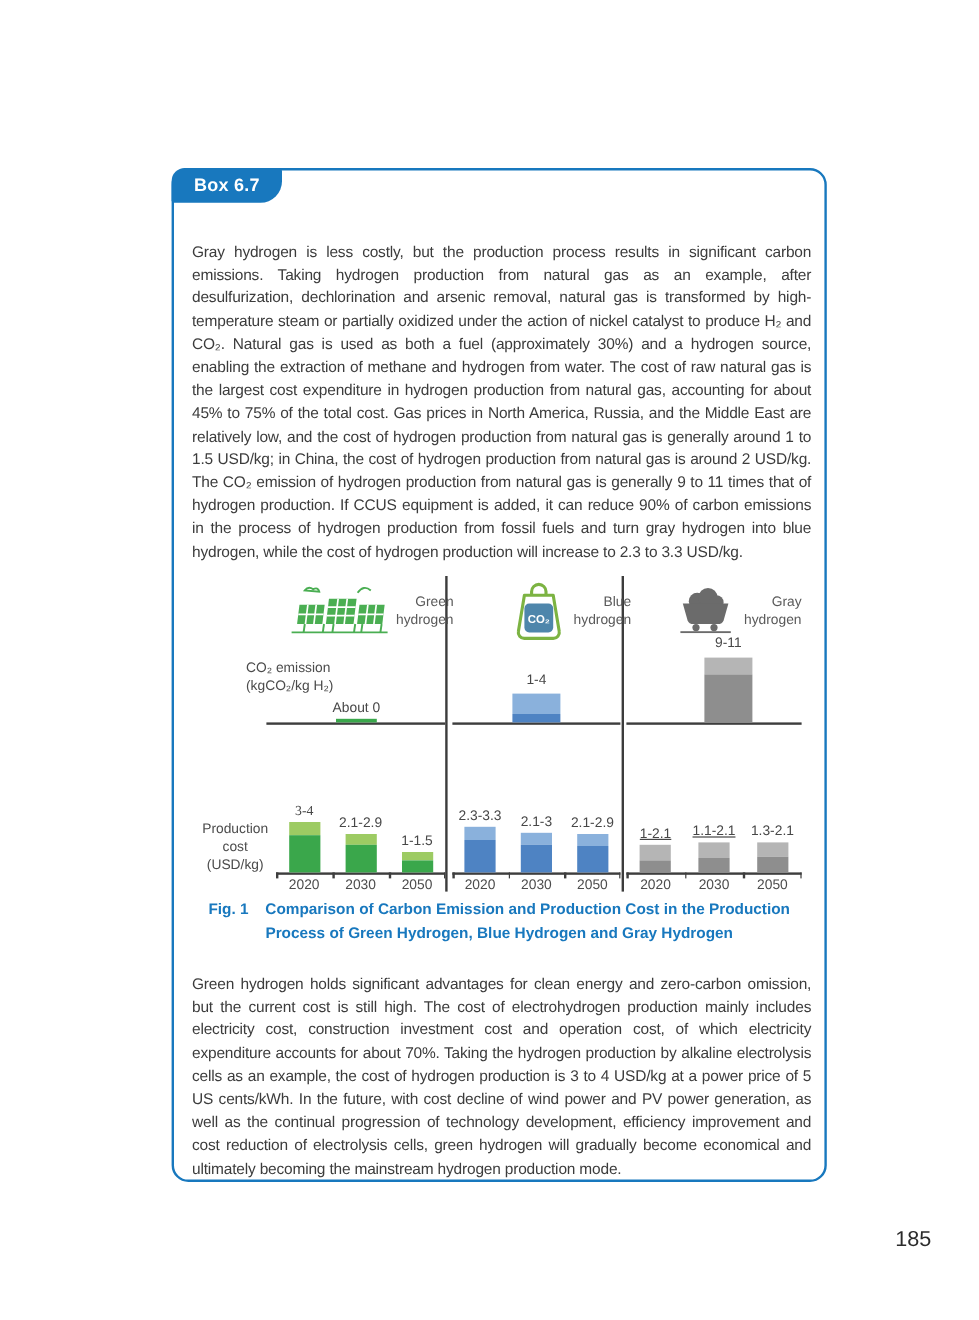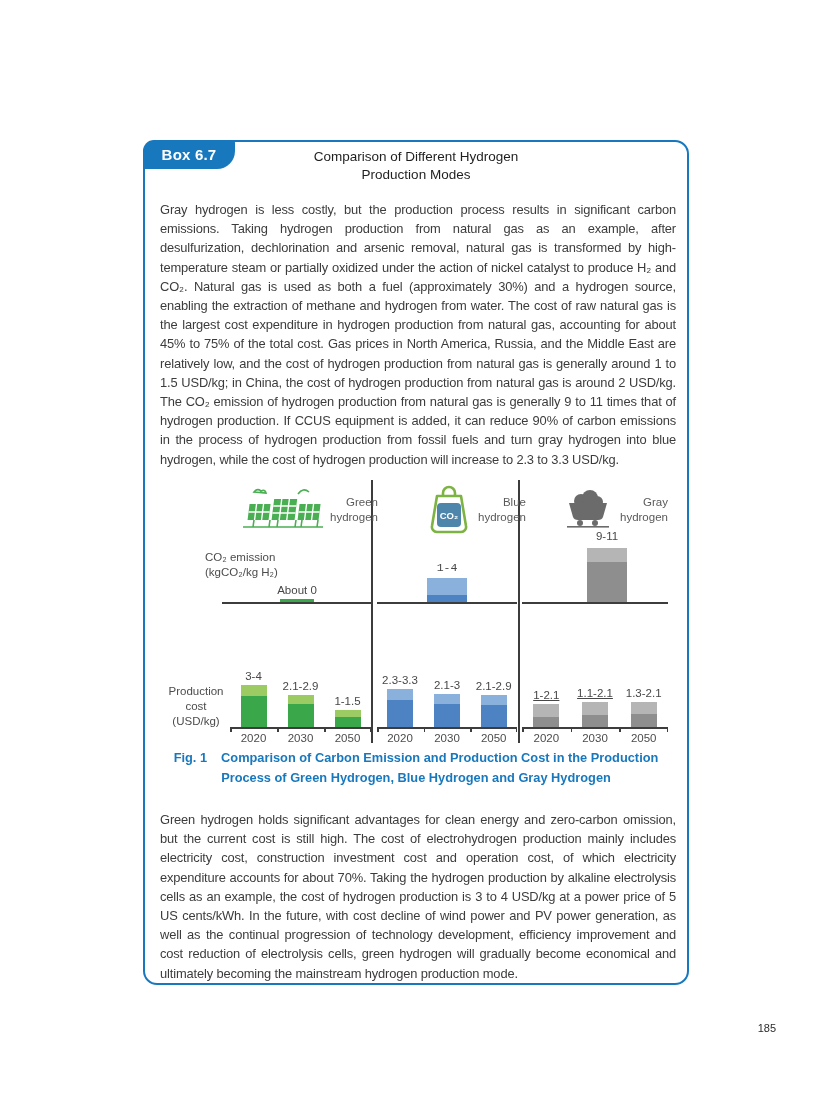--- a/index.html
+++ b/index.html
@@ -39,35 +39,31 @@
   .y-l { background:#b5b5b5; } .y-d { background:#8e8e8e; }
 
   .val { position:absolute; width:80px; text-align:center; font-size:11.5px; color:#474747; }
   .year { position:absolute; width:60px; text-align:center; font-size:11.5px; color:#4c4c4c; top:252px; }
   .tick { position:absolute; top:247px; width:1.5px; height:5px; background:#3d3d3d; }
 
   .caption { position:absolute; top:606px; left:0; width:100%; text-align:center;
     color:#1878be; font-weight:bold; font-size:12.8px; line-height:19.5px; }
   .caption .tag { margin-right:14px; }
 
-  .page-number { position:absolute; right:40px; top:1022px; font-size:11px; color:#2b2b2b; }
+  .page-number { position:absolute; right:40px; top:1022px; font-size:18px; color:#2b2b2b; }
 </style>
 </head>
 <body>
 
 <div class="page">
 
   <div class="box">
 
     <div class="box-tab">Box 6.7</div>
 
-    <div class="box-title">
-      <div>Comparison of Different Hydrogen</div>
-      <div>Production Modes</div>
-    </div>
 
     <p class="para p1">Gray hydrogen is less costly, but the production process results in significant carbon emissions. Taking hydrogen production from natural gas as an example, after desulfurization, dechlorination and arsenic removal, natural gas is transformed by high-temperature steam or partially oxidized under the action of nickel catalyst to produce H₂ and CO₂. Natural gas is used as both a fuel (approximately 30%) and a hydrogen source, enabling the extraction of methane and hydrogen from water. The cost of raw natural gas is the largest cost expenditure in hydrogen production from natural gas, accounting for about 45% to 75% of the total cost. Gas prices in North America, Russia, and the Middle East are relatively low, and the cost of hydrogen production from natural gas is generally around 1 to 1.5 USD/kg; in China, the cost of hydrogen production from natural gas is around 2 USD/kg. The CO₂ emission of hydrogen production from natural gas is generally 9 to 11 times that of hydrogen production. If CCUS equipment is added, it can reduce 90% of carbon emissions in the process of hydrogen production from fossil fuels and turn gray hydrogen into blue hydrogen, while the cost of hydrogen production will increase to 2.3 to 3.3 USD/kg.</p>
 
     <div class="figure">
 
       <div class="divider" style="left:211px;"></div>
       <div class="divider" style="left:358px;"></div>
 
       <svg style="position:absolute;left:80px;top:4px;" width="86" height="48" viewBox="0 0 86 48">
         <g stroke="#4aae52" stroke-width="1.6" fill="none">
@@ -138,21 +134,21 @@
 
       <div class="baseline" style="left:62px;top:122px;width:149px;"></div>
       <div class="baseline" style="left:217px;top:122px;width:140px;"></div>
       <div class="baseline" style="left:362px;top:122px;width:146px;"></div>
 
       <div class="val" style="left:97px;top:104px;">About 0</div>
       <div class="bar" style="left:120px;top:119px;width:34px;height:3px;">
         <div class="seg g-d" style="flex:1;"></div>
       </div>
 
-      <div class="val" style="left:247px;top:81px;font-family:Liberation Mono, monospace;">1-4</div>
+      <div class="val" style="left:247px;top:81px;">1-4</div>
       <div class="bar" style="left:267px;top:98px;width:40px;height:24px;">
         <div class="seg b-l" style="height:17px;"></div>
           <div class="seg b-d" style="flex:1;"></div>
       </div>
 
       <div class="val" style="left:407px;top:50px;">9-11</div>
       <div class="bar" style="left:427px;top:68px;width:40px;height:54px;">
         <div class="seg y-l" style="height:14px;"></div>
           <div class="seg y-d" style="flex:1;"></div>
       </div>
@@ -172,21 +168,21 @@
       <div class="tick" style="left:209.5px;"></div>
       <div class="tick" style="left:217px;"></div>
       <div class="tick" style="left:263.7px;"></div>
       <div class="tick" style="left:310.3px;"></div>
       <div class="tick" style="left:355.5px;"></div>
       <div class="tick" style="left:362px;"></div>
       <div class="tick" style="left:410.7px;"></div>
       <div class="tick" style="left:459.3px;"></div>
       <div class="tick" style="left:506.5px;"></div>
 
-      <div class="val" style="left:53.5px;top:190px;">3-4</div>
+      <div class="val" style="left:53.5px;top:190px;font-family:Liberation Serif, serif;">3-4</div>
       <div class="bar" style="left:80.5px;top:205px;width:26px;height:42px;">
         <div class="seg g-l" style="height:11px;"></div>
           <div class="seg g-d" style="flex:1;"></div>
       </div>
       <div class="val" style="left:100.5px;top:200px;">2.1-2.9</div>
       <div class="bar" style="left:127.5px;top:215px;width:26px;height:32px;">
         <div class="seg g-l" style="height:9px;"></div>
           <div class="seg g-d" style="flex:1;"></div>
       </div>
       <div class="val" style="left:147.5px;top:215px;">1-1.5</div>

